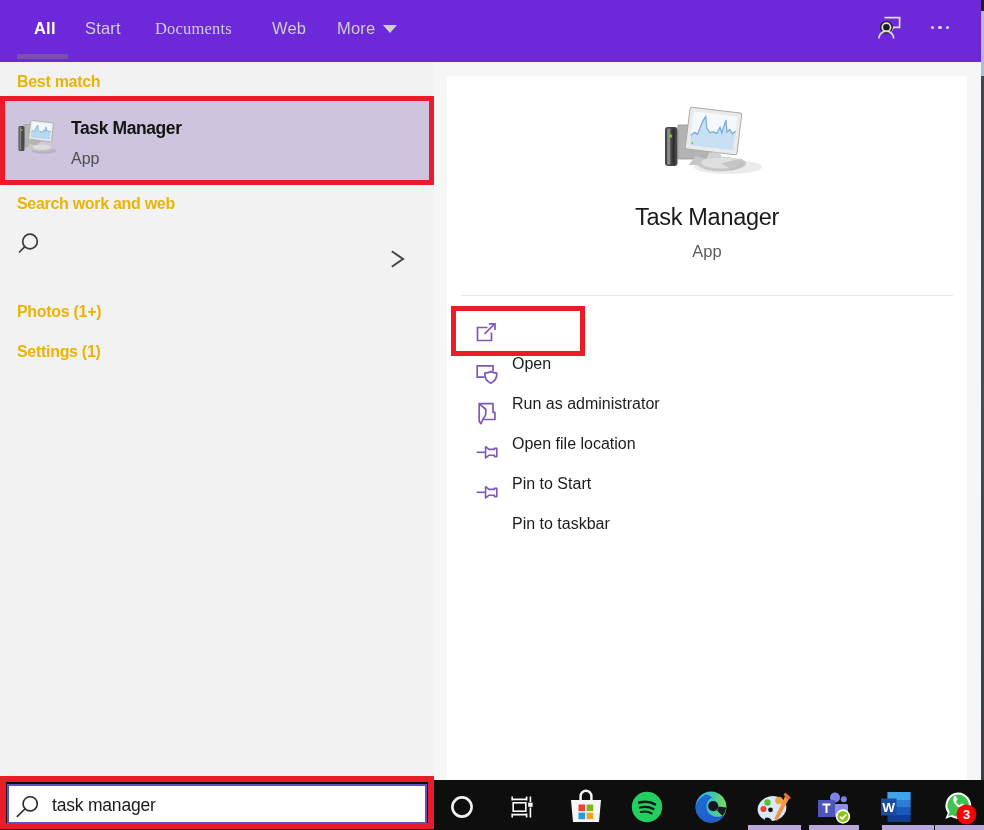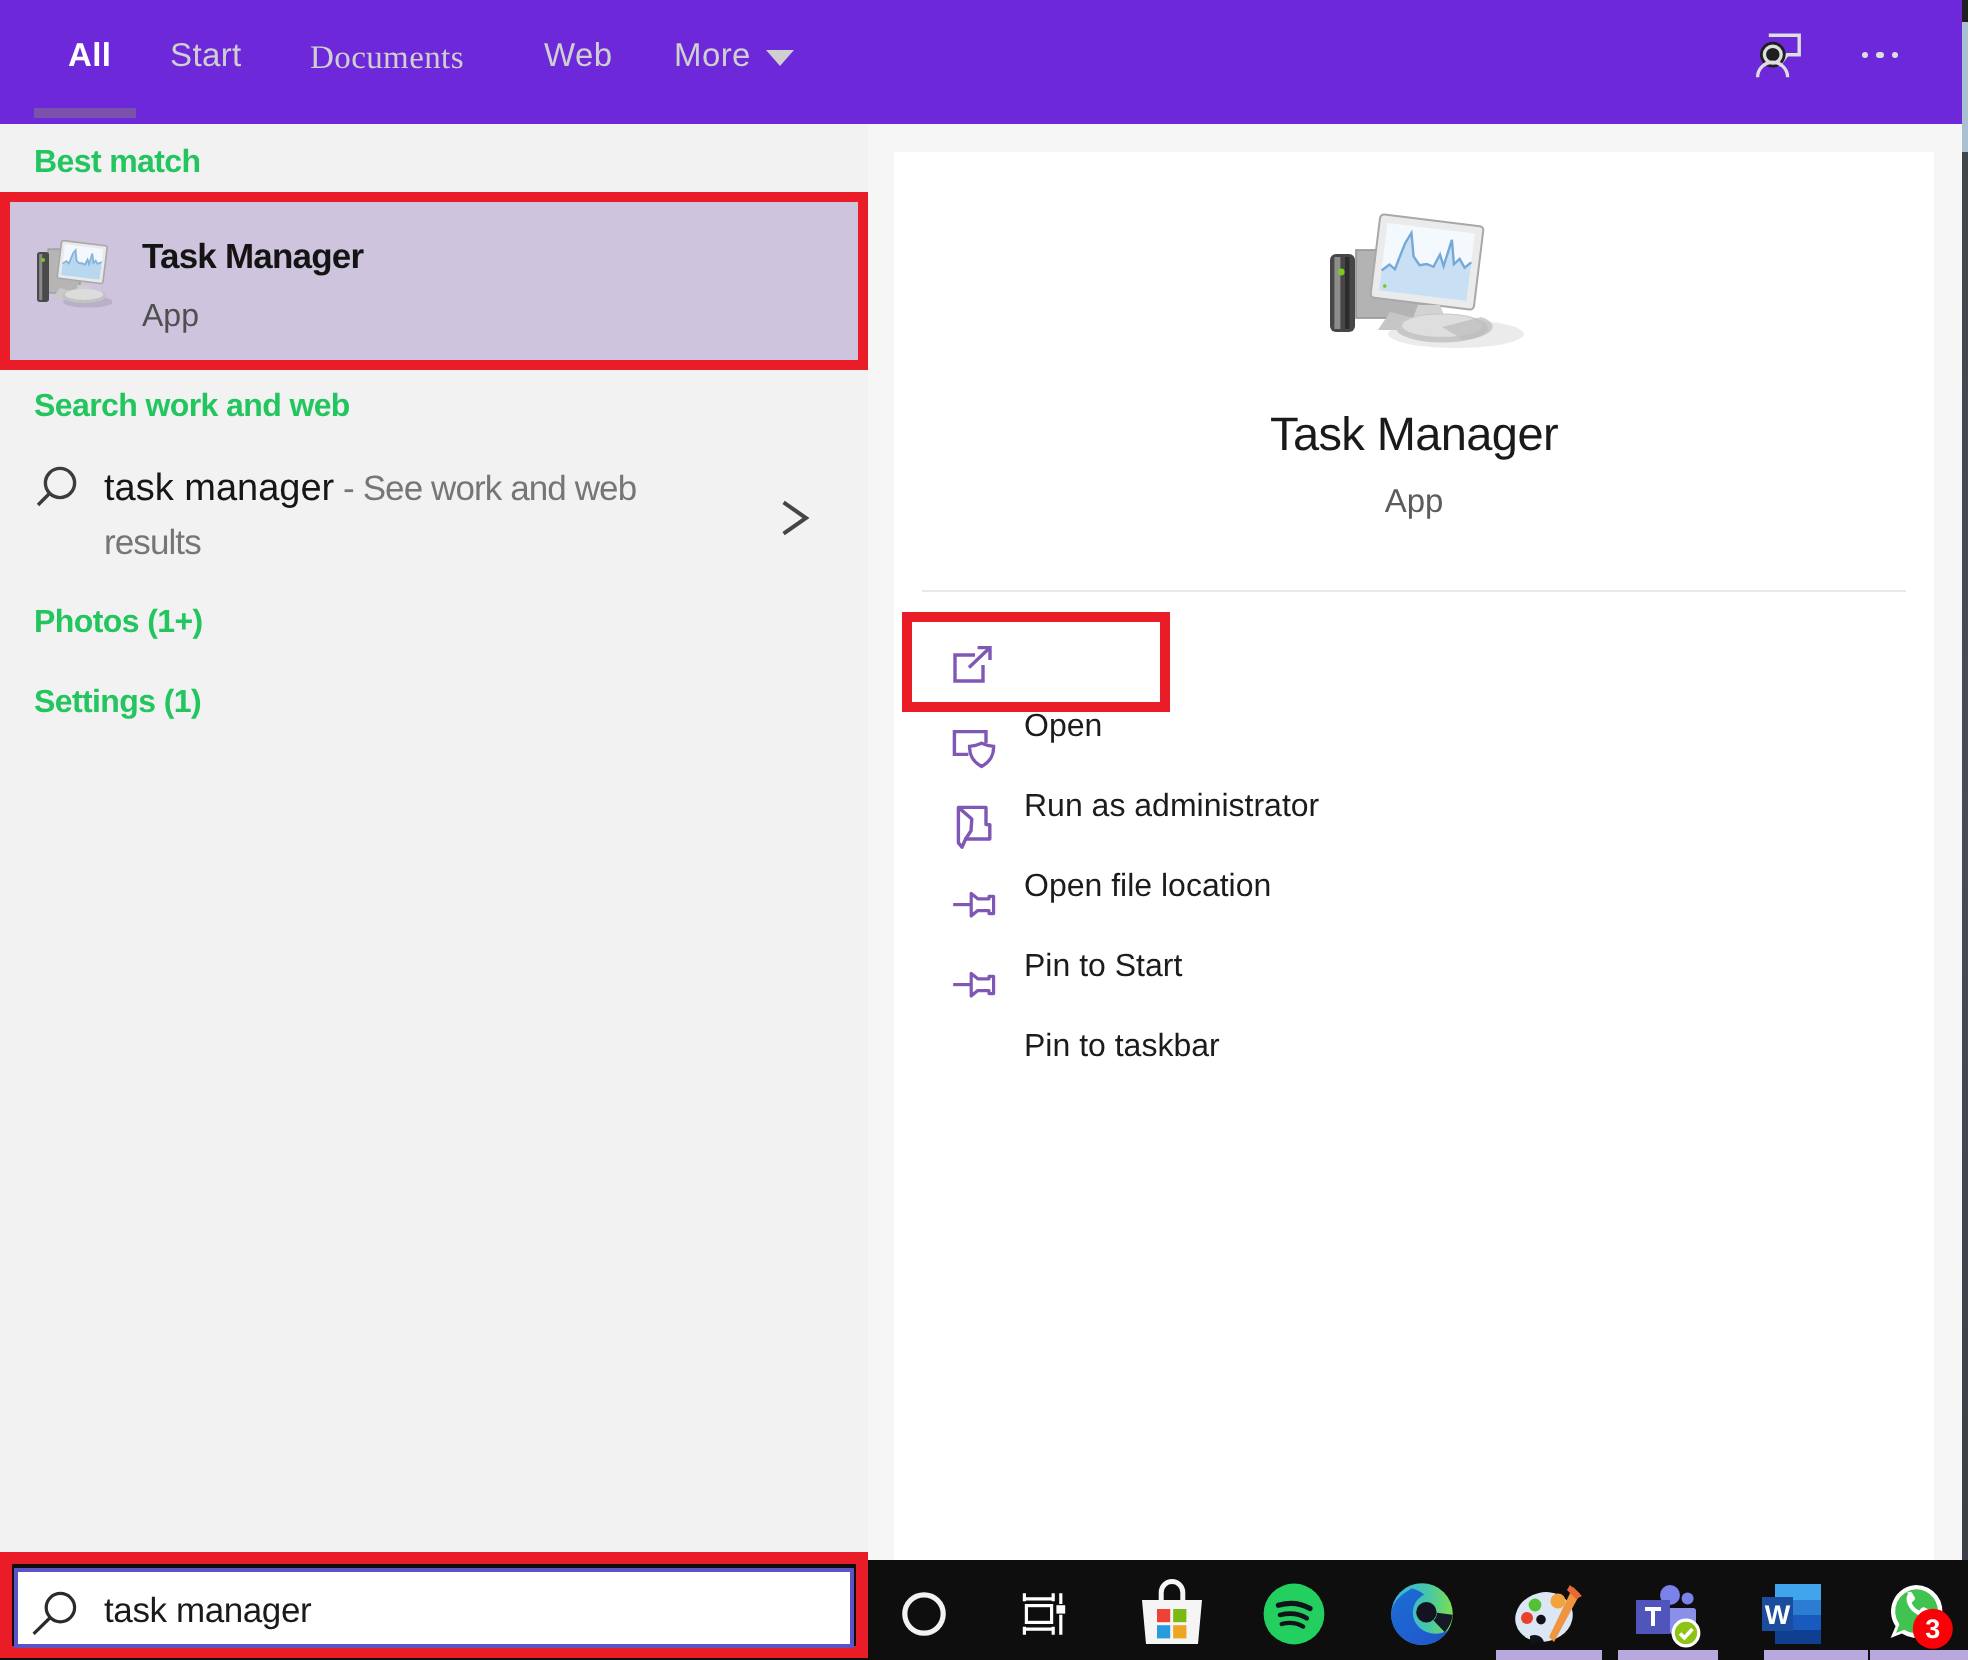--- a/index.html
+++ b/index.html
@@ -18,21 +18,21 @@
 
 
 #rightbg { left:434px; top:62px; width:547px; height:718px; background:#f6f6f6; }
 #leftpane { left:0; top:62px; width:434px; height:714px; background:#f2f2f2; }
 #card { left:447px; top:76px; width:520px; height:704px; background:#ffffff; }
 #edgestrip { left:981px; top:0; width:3px; height:830px;
   background:linear-gradient(#1f1f20 0, #1f1f20 11px, #a9c0d0 11px, #a9c0d0 76px,
    #41464d 76px, #474d55 400px, #3a4046 781px, #0e0e0e 781px); }
 
 
-.h15 { position:absolute; font-size:16px; font-weight:700; letter-spacing:-0.3px; color:#22c55e; }
+.h15 { position:absolute; font-size:16px; font-weight:700; letter-spacing:-0.3px; color:#eab308; }
 #bestmatchbox { left:0px; top:96px; width:434px; height:89px; background:#cec4de;
   border:5px solid #e91c27; }
 #bm-title { left:71px; top:117.5px; font-size:17.5px; font-weight:700; letter-spacing:-0.4px; color:#141414; }
 #bm-app { left:71px; top:150px; font-size:16px; color:#4f4f4f; }
 #sug { left:52px; top:231px; font-size:19px; color:#161616; line-height:26px; width:360px; }
 #sug .gy { color:#767676; font-size:17.5px; letter-spacing:-0.45px; }
 #photos { left:17px; top:303.4px; }
 #settings { left:17px; top:342.9px; }
 
 
@@ -97,21 +97,20 @@
     <ellipse cx="26" cy="30" rx="11" ry="3.6" fill="#c2c2c2"></ellipse>
     <ellipse cx="26" cy="29.2" rx="9.5" ry="2.8" fill="#dcdcdc"></ellipse>
   </svg>
   <div class="abs" id="bm-title">Task Manager</div>
   <div class="abs" id="bm-app">App</div>
   <div class="h15" style="left:17px; top:194.6px;">Search work and web</div>
   <svg class="abs" style="left:14px; top:228px;" width="30" height="30" viewBox="0 0 30 30">
     <circle cx="16" cy="13.5" r="7.3" fill="none" stroke="#3c3c3c" stroke-width="1.7"></circle>
     <line x1="10.6" y1="18.9" x2="5" y2="24.5" stroke="#3c3c3c" stroke-width="1.7"></line>
   </svg>
-  <div class="abs" id="sug">task manager<span class="gy"> - See work and web</span><br><span class="gy">results</span></div>
   <svg class="abs" style="left:389px; top:250px;" width="18" height="18" viewBox="0 0 18 18">
     <path d="M2.8 1.2 L14 9 L2.8 16.8" fill="none" stroke="#454545" stroke-width="2"></path>
   </svg>
   <div class="h15" id="photos">Photos (1+)</div>
   <div class="h15" id="settings">Settings (1)</div>
 
   <svg class="abs" style="left:655px; top:95px;" width="112" height="88" viewBox="0 0 112 88">
     <ellipse cx="73" cy="72" rx="34" ry="7" fill="rgba(0,0,0,0.08)"></ellipse>
     <rect x="23" y="30" width="34" height="34" fill="#b3b3b3" stroke="#949494" stroke-width="0.8"></rect>
     <rect x="10" y="32" width="12.5" height="39" rx="3" fill="#474747"></rect>

